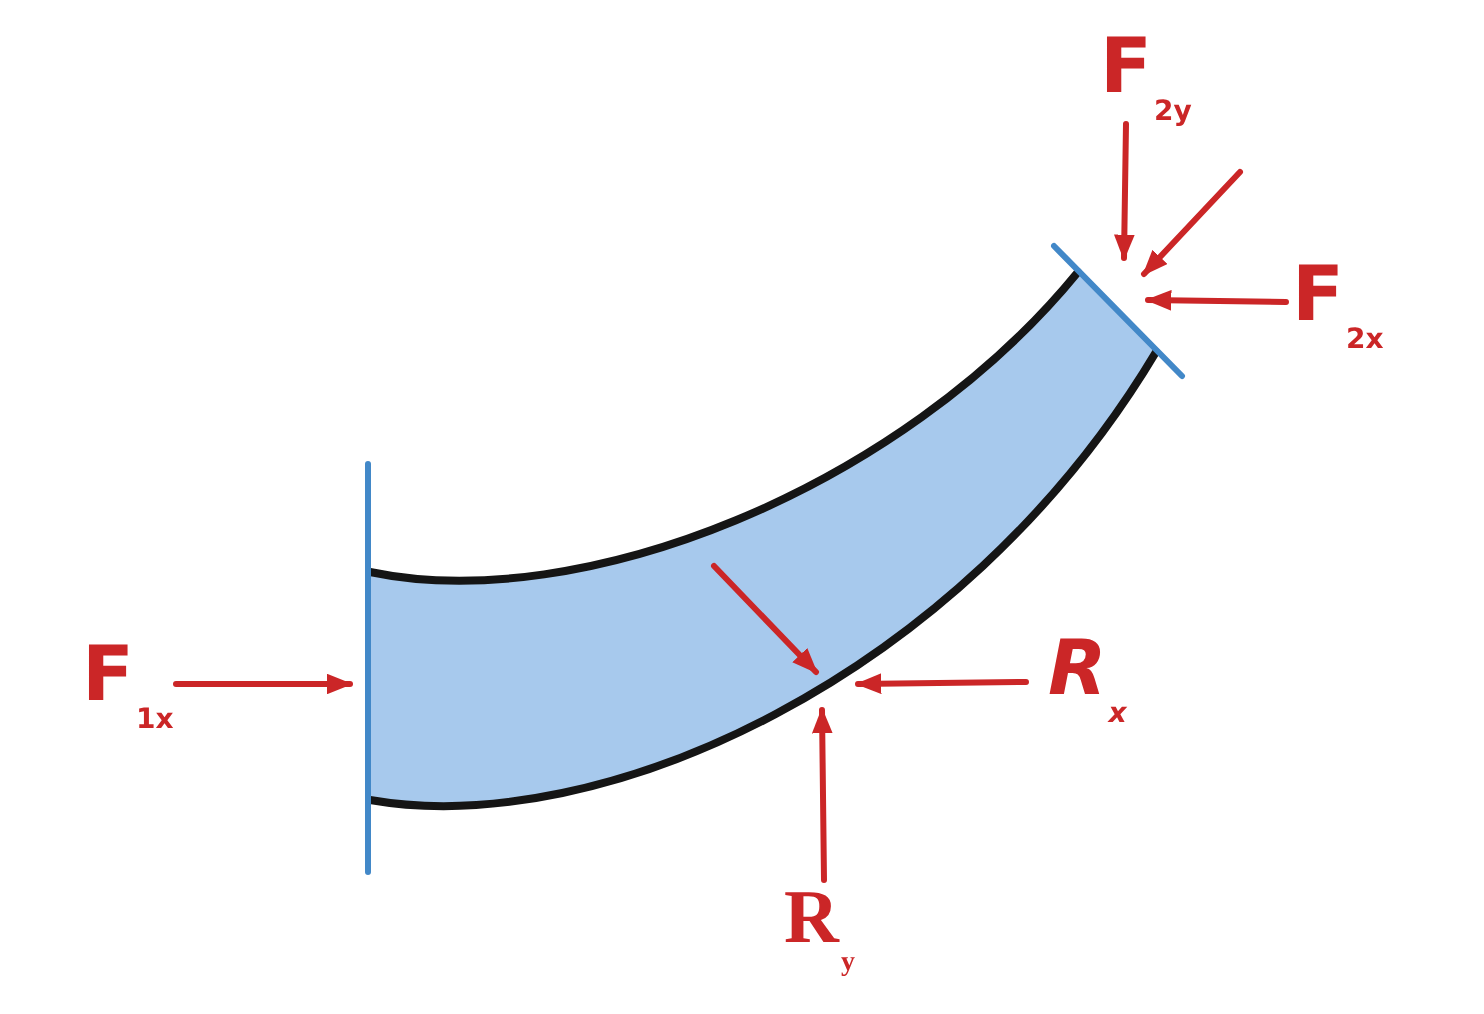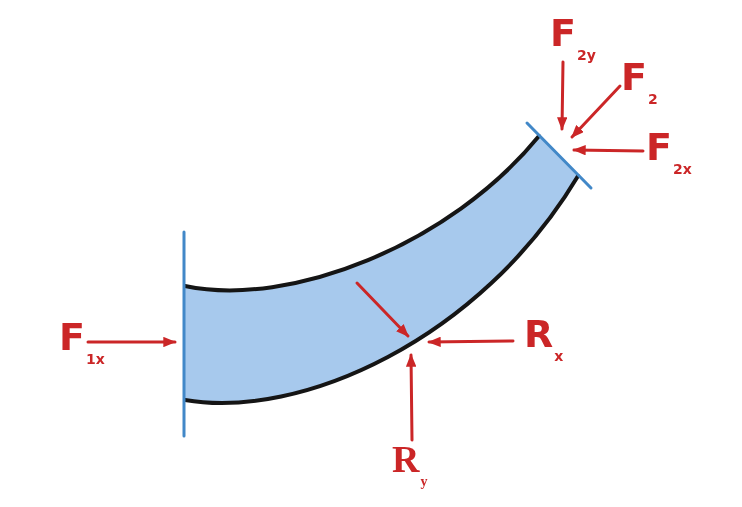--- a/index.html
+++ b/index.html
@@ -57,38 +57,35 @@
 
     <line x1="88" y1="342" x2="175" y2="342" marker-end="url(#arrowhead)" fill="none" stroke-width="3" stroke-linecap="round" stroke="#cb2627"></line>
     <line x1="563" y1="62" x2="562" y2="129" marker-end="url(#arrowhead)" fill="none" stroke-width="3" stroke-linecap="round" stroke="#cb2627"></line>
     <line x1="620" y1="86" x2="572" y2="137" marker-end="url(#arrowhead)" fill="none" stroke-width="3" stroke-linecap="round" stroke="#cb2627"></line>
     <line x1="643" y1="151" x2="574" y2="150" marker-end="url(#arrowhead)" fill="none" stroke-width="3" stroke-linecap="round" stroke="#cb2627"></line>
     <line x1="357" y1="283" x2="408" y2="336" marker-end="url(#arrowhead)" fill="none" stroke-width="3" stroke-linecap="round" stroke="#cb2627"></line>
     <line x1="513" y1="341" x2="429" y2="342" marker-end="url(#arrowhead)" fill="none" stroke-width="3" stroke-linecap="round" stroke="#cb2627"></line>
     <line x1="412" y1="440" x2="411" y2="355" marker-end="url(#arrowhead)" fill="none" stroke-width="3" stroke-linecap="round" stroke="#cb2627"></line>
   </svg>
 
-  <div class="flabel" style="left:41px; top:318px;margin-left:18px;">
+  <div class="flabel" style="left:41px; top:318px;">
     <span>F</span><span class="sub">1x</span>
   </div>
 
   <div class="flabel" style="left:550px; top:14px;">
     <span>F</span><span class="sub">2y</span>
   </div>
 
-  <div class="flabel" style="left:621px; top:58px;">
-    <span>F</span><span class="sub">2</span>
-  </div>
 
   <div class="flabel" style="left:646px; top:128px;text-align:right;">
     <span>F</span><span class="sub">2x</span>
   </div>
 
 
-  <div class="flabel" style="left:524px; top:315px;">
+  <div class="flabel" style="left:524px; top:315px;font-style:italic;">
     <span>R</span><span class="sub">x</span>
   </div>
 
   <div class="flabel" style="left:392px; top:440px;font-family:Liberation Serif, serif;">
     <span>R</span><span class="sub">y</span>
   </div>
 
 </div>
 
 </body></html>

